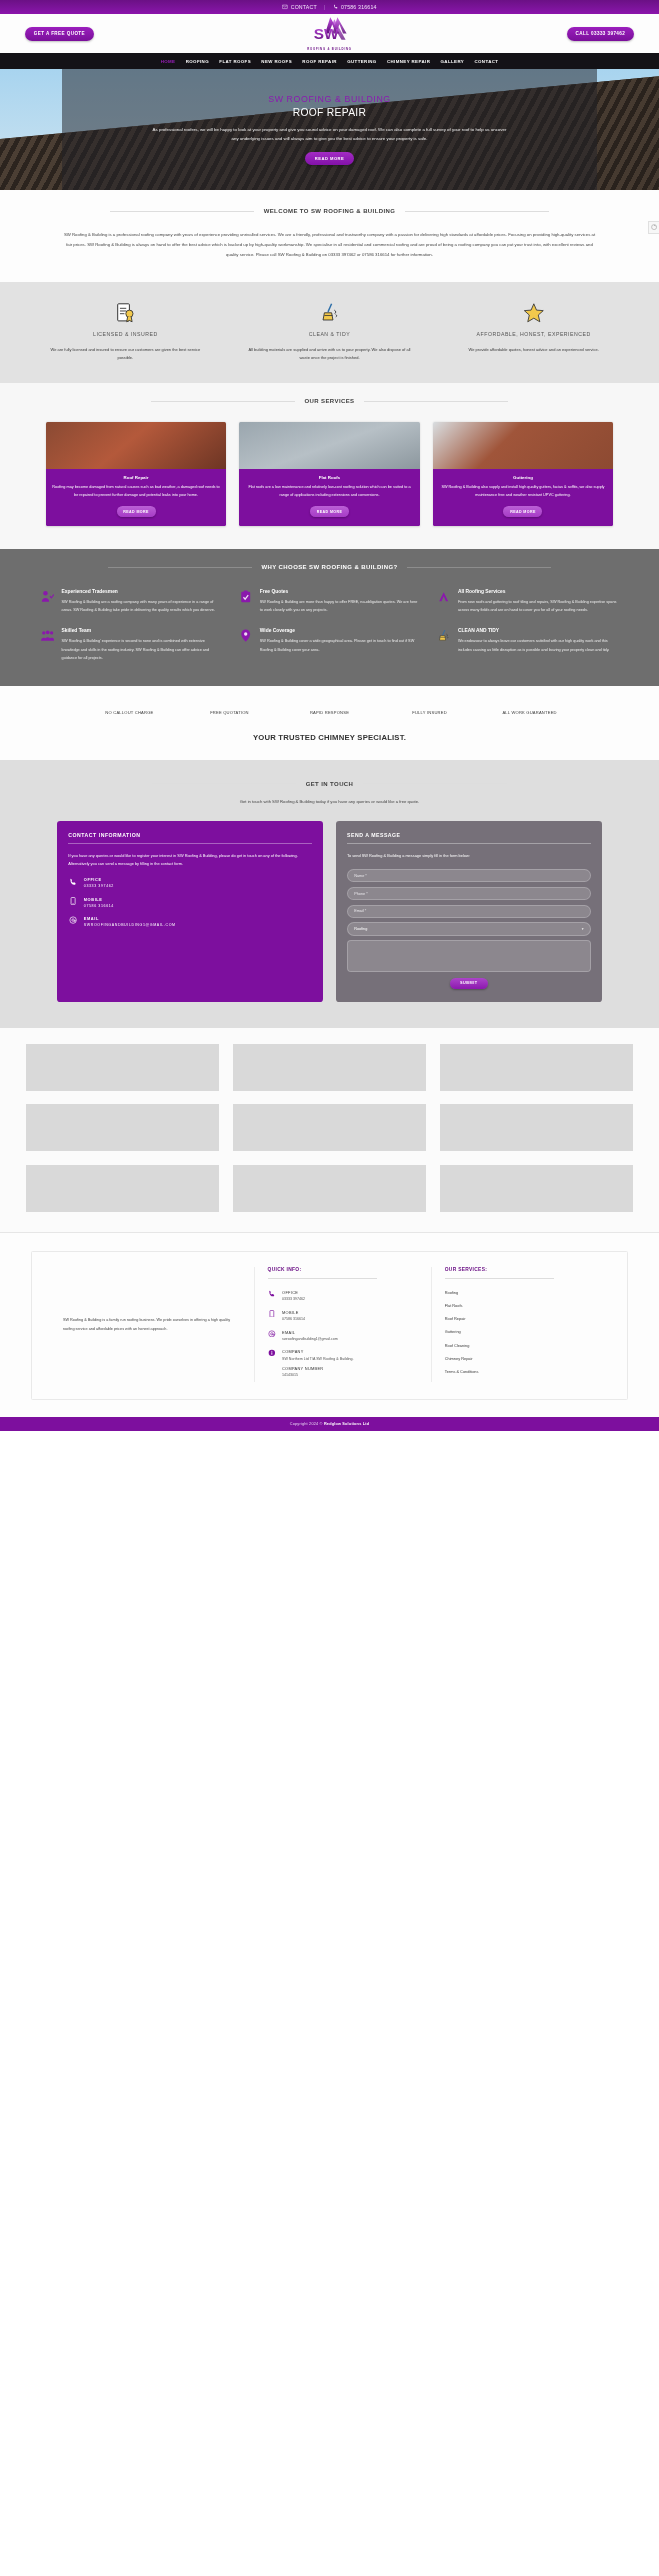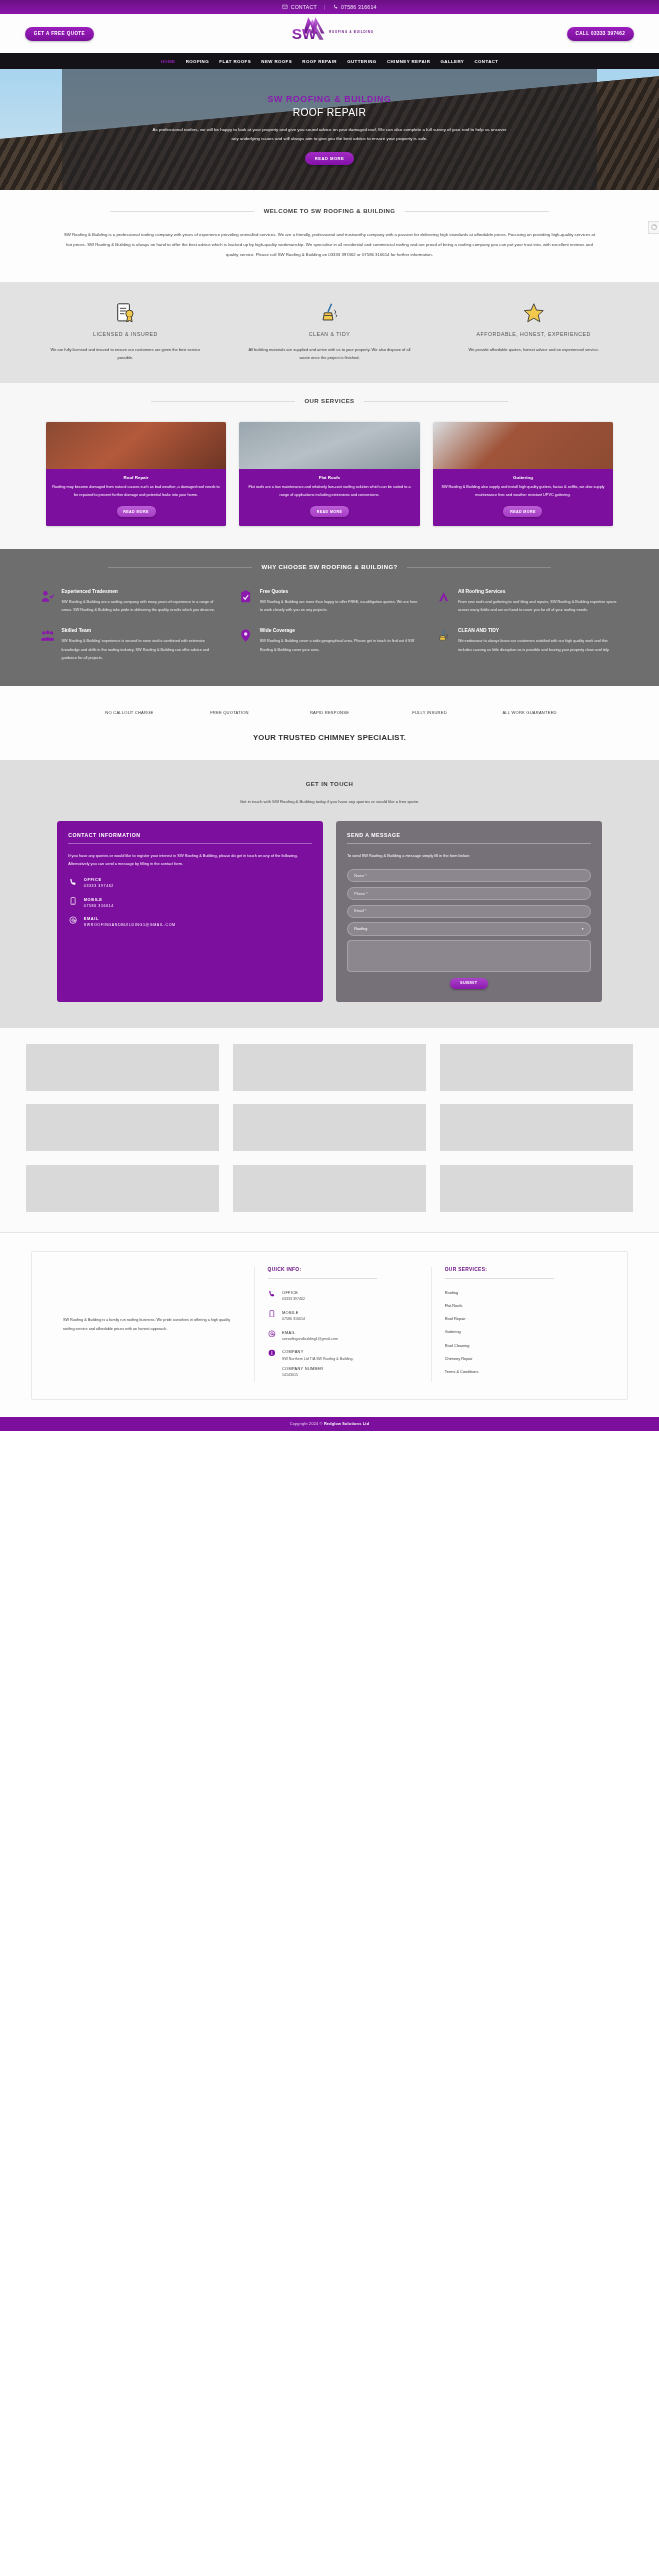--- a/index.html
+++ b/index.html
@@ -44,21 +44,21 @@
     font-weight: bold;
     letter-spacing: 0.4px;
     padding: 4.6px 8.8px;
     box-shadow: 0 1px 2.1px rgba(0,0,0,.25);
     cursor: pointer;
     white-space: nowrap;
   }
   .logo-wrap {
     position: absolute; left: 50%; transform: translateX(-50%);
     top: 2.1px;
-    display: flex; flex-direction: row; align-items: center;
+    display: flex; flex-direction: column; align-items: center;
   }
   .logo-sub {
     font-size: 2.8px; letter-spacing: 0.8px; color: #6b1085; font-weight: bold;
     margin-top: -1px;
   }
 
   
   .nav {
     height: 15.5px;
     background: #141217;
@@ -98,21 +98,21 @@
     left: 62px; right: 62px;
   }
   .hero-inner {
     position: relative; z-index: 3;
     height: 100%;
     display: flex; flex-direction: column; align-items: center; justify-content: center;
     padding: 0 93px;
     text-align: center;
   }
   .hero-eyebrow {
-    font-size: 8.8px; font-weight: bold; letter-spacing: 0.6px;
+    font-size: 8.8px; font-weight: normal; letter-spacing: 0.6px;
     color: #8b1bb0; margin-bottom: 3.1px;
   }
   .hero-title {
     font-size: 10.3px; color: #fff; font-weight: normal; letter-spacing: 0.3px;
     margin-bottom: 7.2px;
   }
   .hero-desc {
     font-size: 4.4px; color: #f0f0f0; line-height: 2.05; max-width: 355px;
     margin-bottom: 8.2px;
   }

